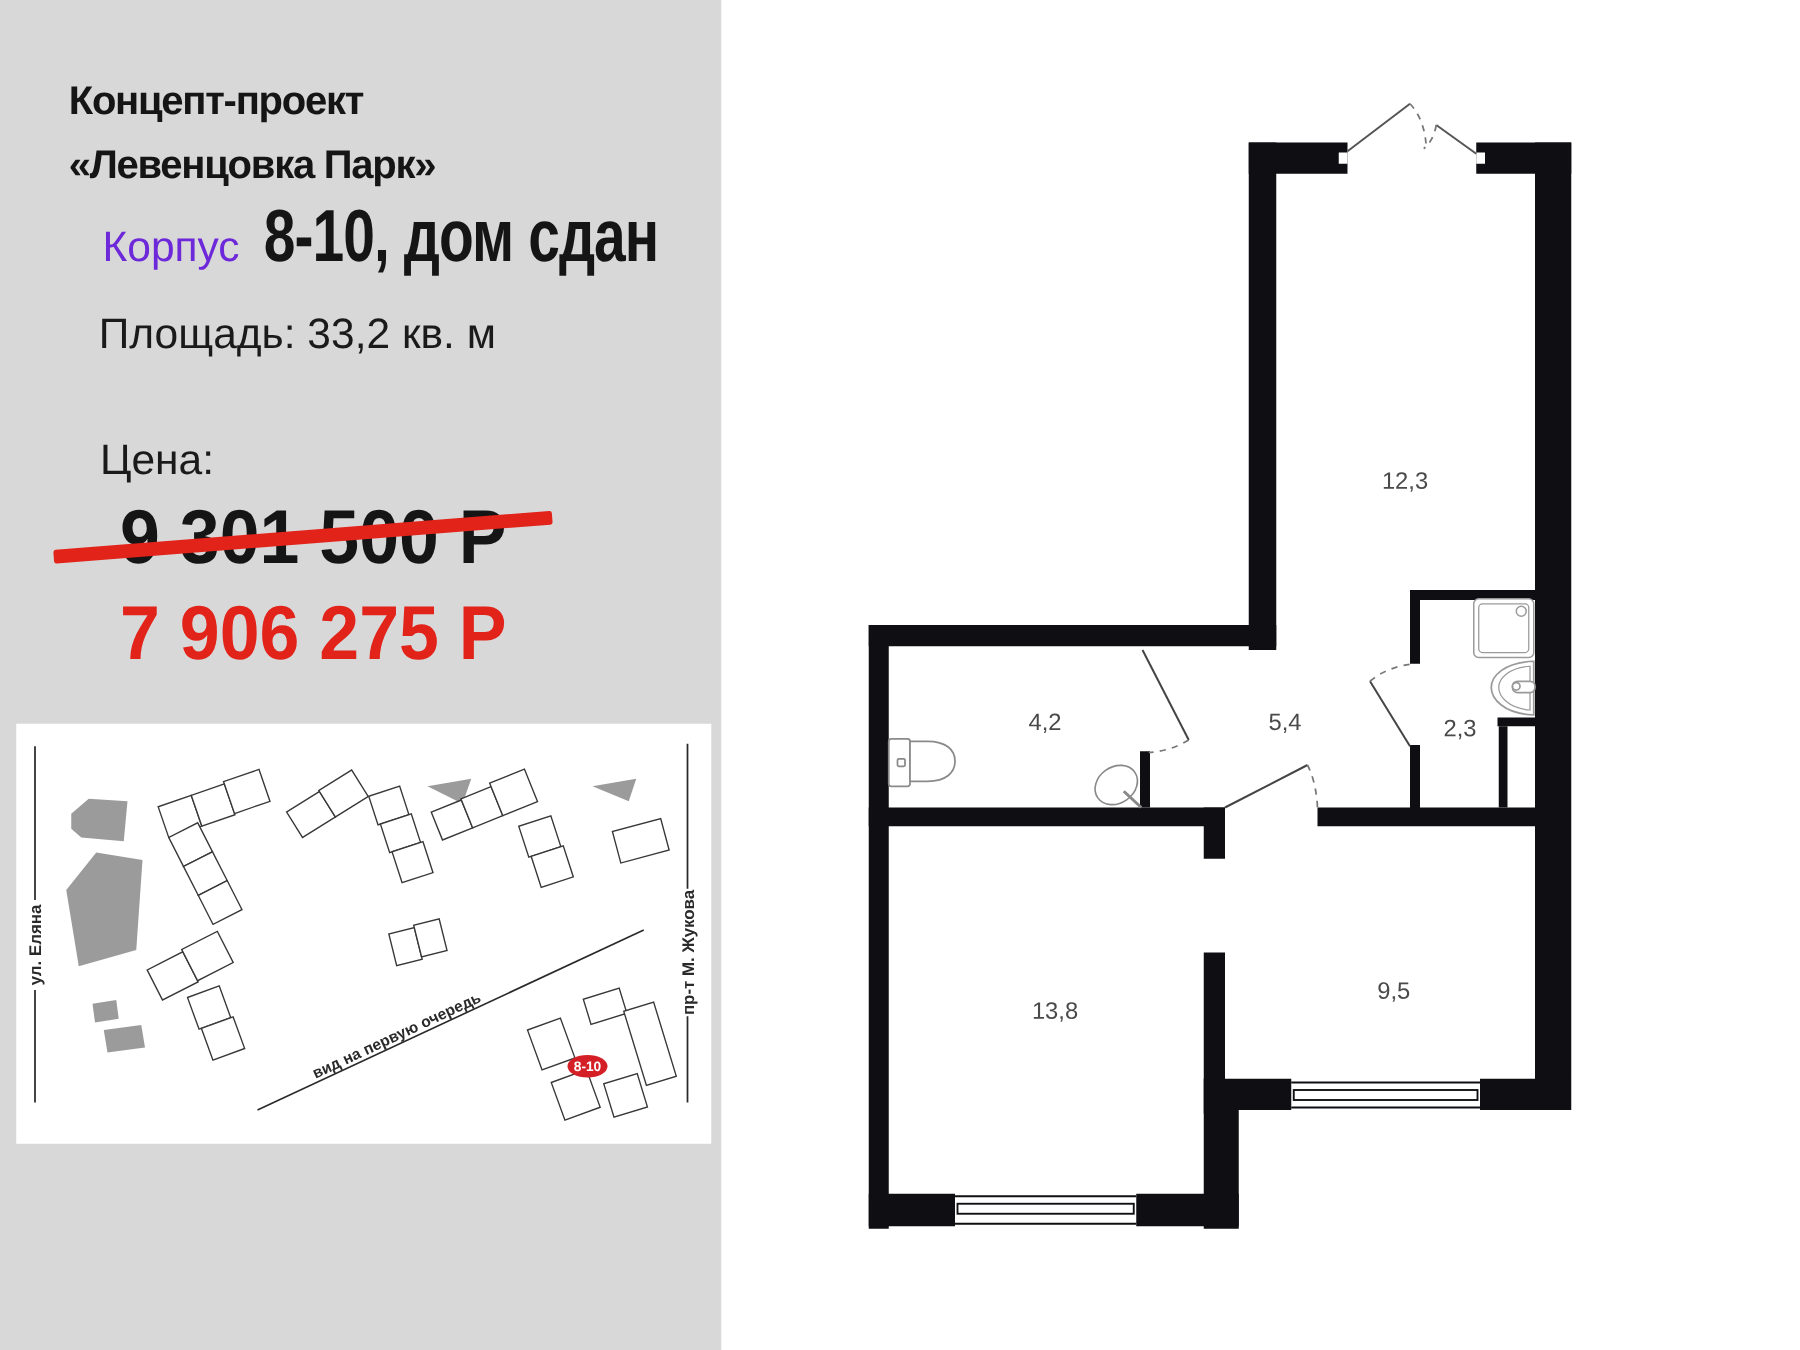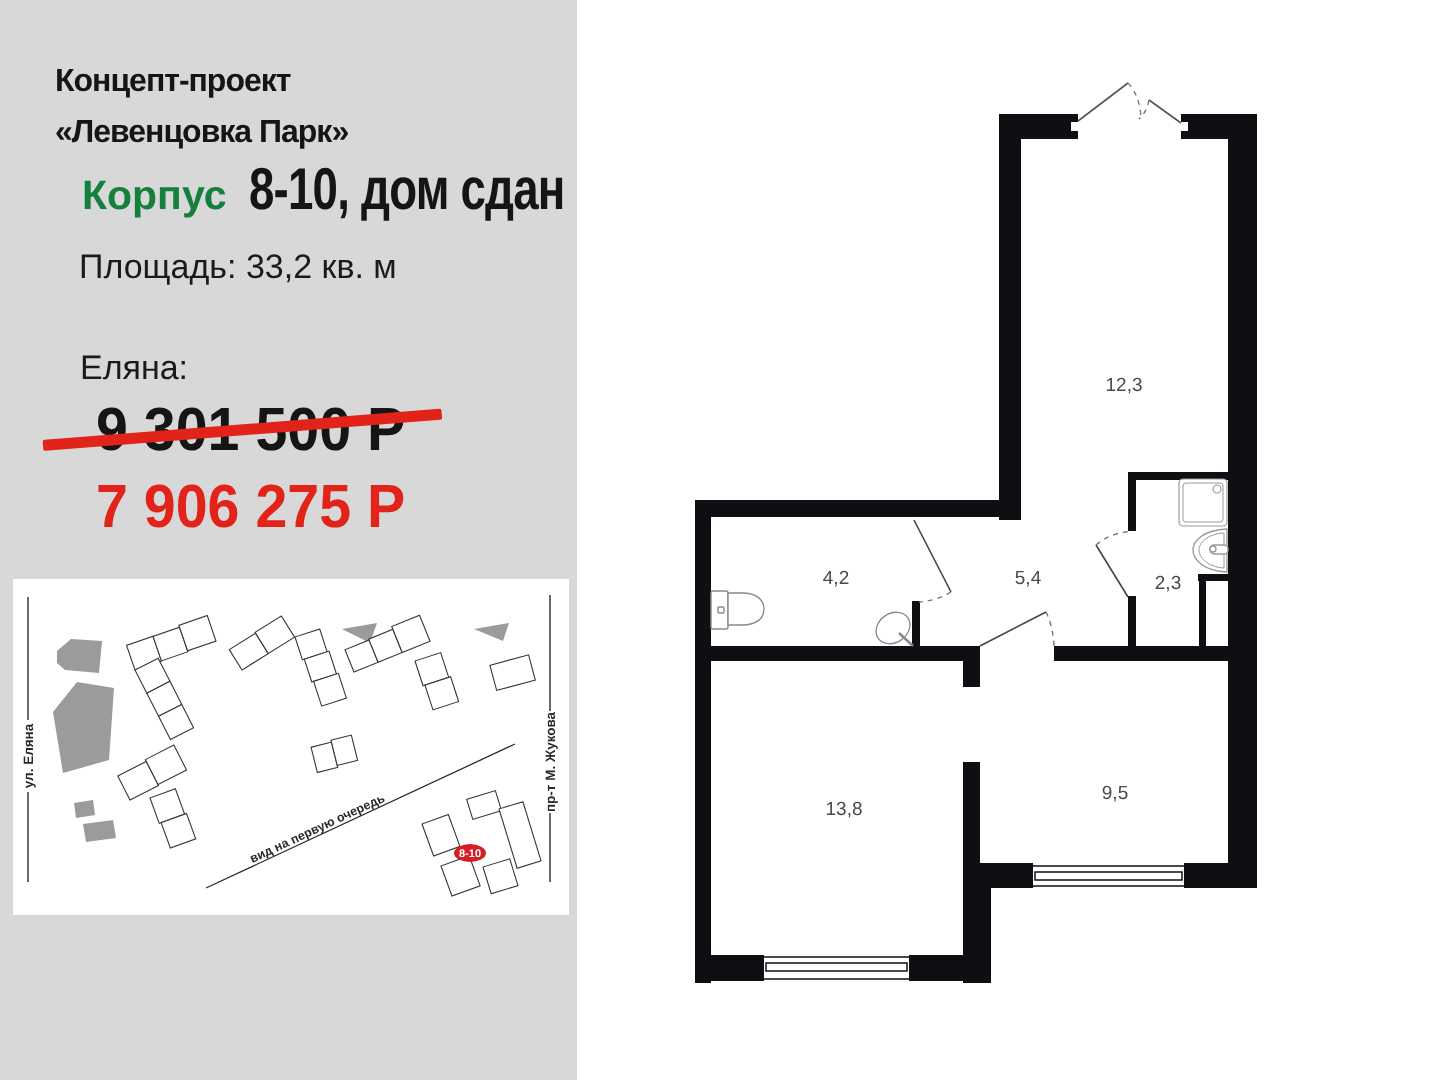--- a/index.html
+++ b/index.html
@@ -8,26 +8,26 @@
   .abs{position:absolute;}
 </style>
 </head>
 <body>
 
 <div class="abs" style="left:0;top:0;width:577px;height:1080px;background:#d8d8d8;"></div>
 
 <div class="abs" style="left:55px;top:55px;width:520px;font-size:32px;font-weight:bold;color:#151515;line-height:51px;letter-spacing:-1px;">Концепт-проект<br>«Левенцовка Парк»</div>
 
 <div class="abs" style="left:82px;top:155px;width:620px;white-space:nowrap;">
-  <span style="font-size:41px;color:#15803d;font-weight:bold;">Корпус&nbsp; </span><span style="display:inline-block;transform:scaleX(0.773);transform-origin:0 100%;font-size:59px;font-weight:bold;color:#151515;letter-spacing:-1px;">8-10, дом сдан</span>
+  <span style="font-size:34px;color:#6d28d9;">Корпус&nbsp; </span><span style="display:inline-block;transform:scaleX(0.773);transform-origin:0 100%;font-size:59px;font-weight:bold;color:#151515;letter-spacing:-1px;">8-10, дом сдан</span>
 </div>
 
 <div class="abs" style="left:79px;top:248px;font-size:34px;color:#1a1a1a;">Площадь: 33,2 кв. м</div>
 
-<div class="abs" style="left:80px;top:349px;font-size:34px;color:#1a1a1a;">Еляна:</div>
+<div class="abs" style="left:80px;top:349px;font-size:34px;color:#1a1a1a;">Цена:</div>
 
 <div class="abs" style="left:96px;top:394px;font-size:61px;font-weight:bold;color:#151515;transform:scaleX(0.94);transform-origin:0 0;white-space:nowrap;">9 301 500 Р</div>
 
 <div class="abs" style="left:43px;top:440px;width:400px;height:11px;background:#e2231a;transform:rotate(-4.5deg);transform-origin:0 50%;border-radius:2px;"></div>
 
 <div class="abs" style="left:96px;top:471px;font-size:61px;font-weight:bold;color:#e2231a;transform:scaleX(0.94);transform-origin:0 0;white-space:nowrap;">7 906 275 Р</div>
 
 <div class="abs" style="left:13px;top:579px;width:556px;height:336px;background:#ffffff;">
 <svg width="556" height="336" viewBox="0 0 556 336" style="position:absolute;left:0;top:0;">
 

